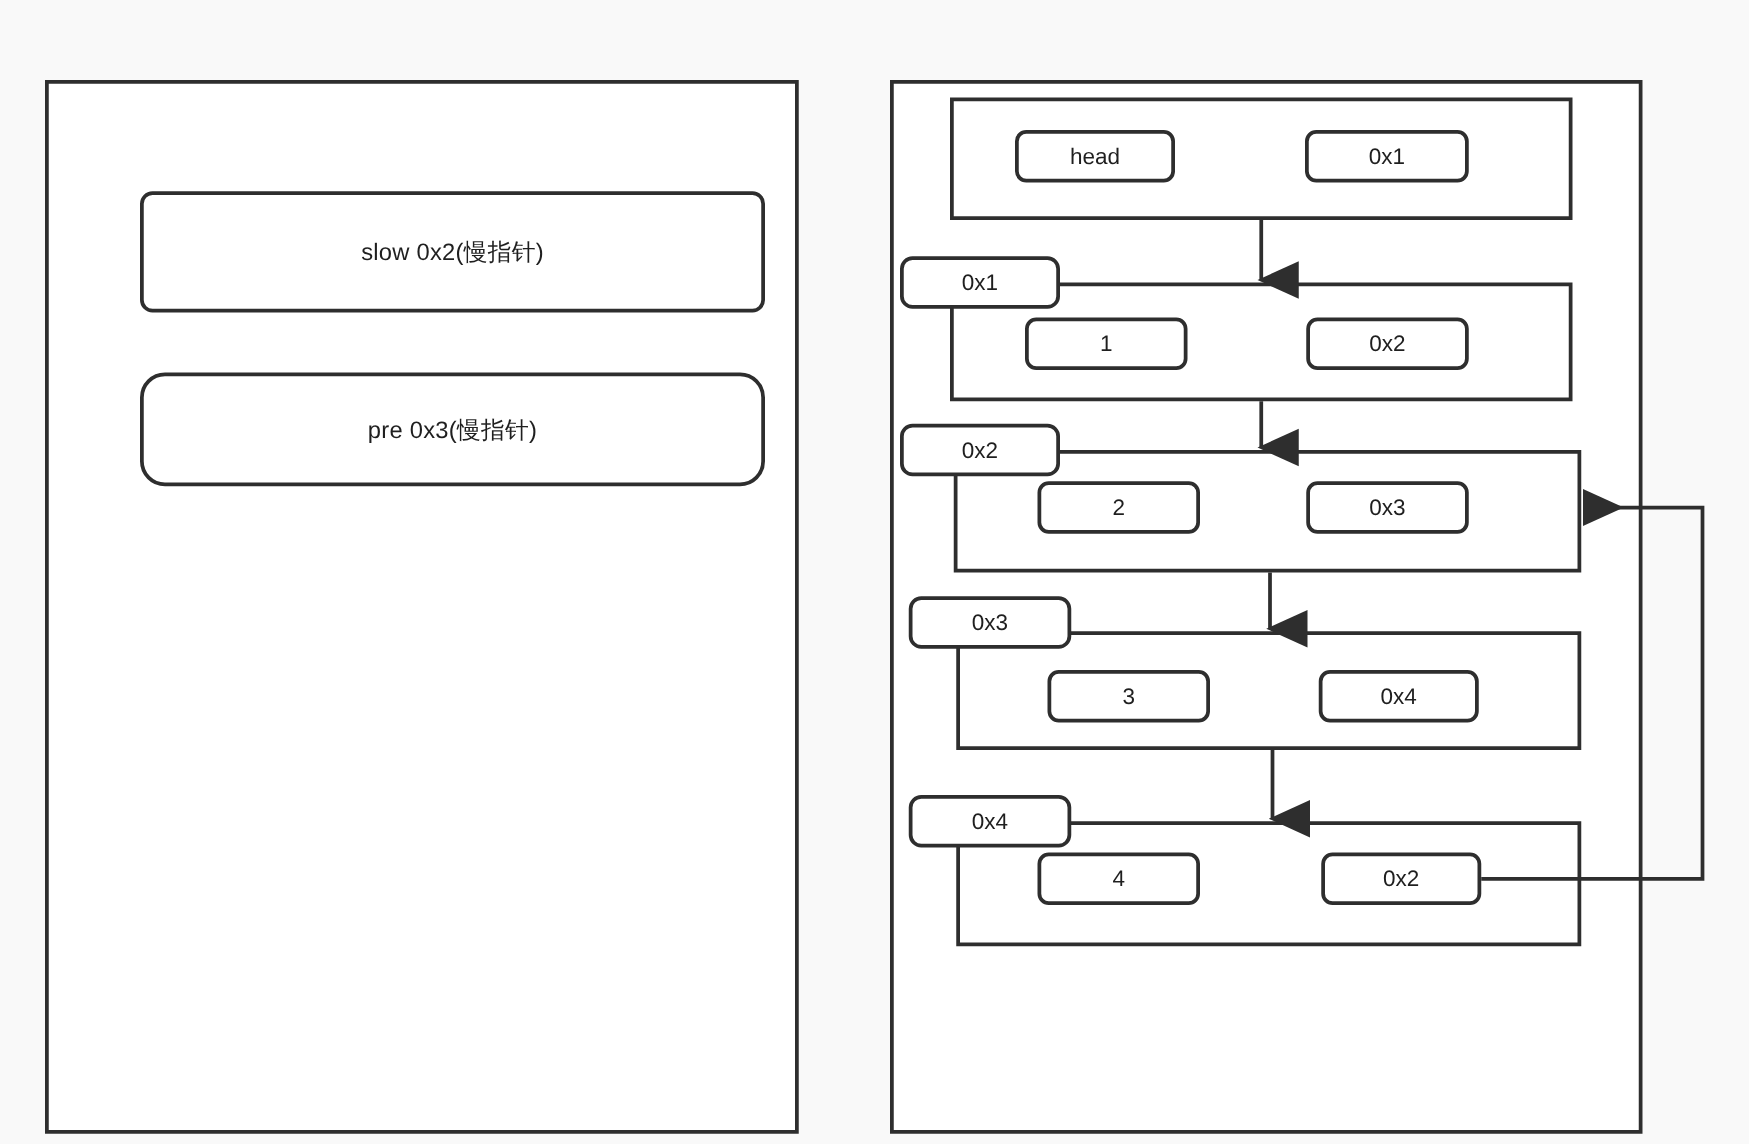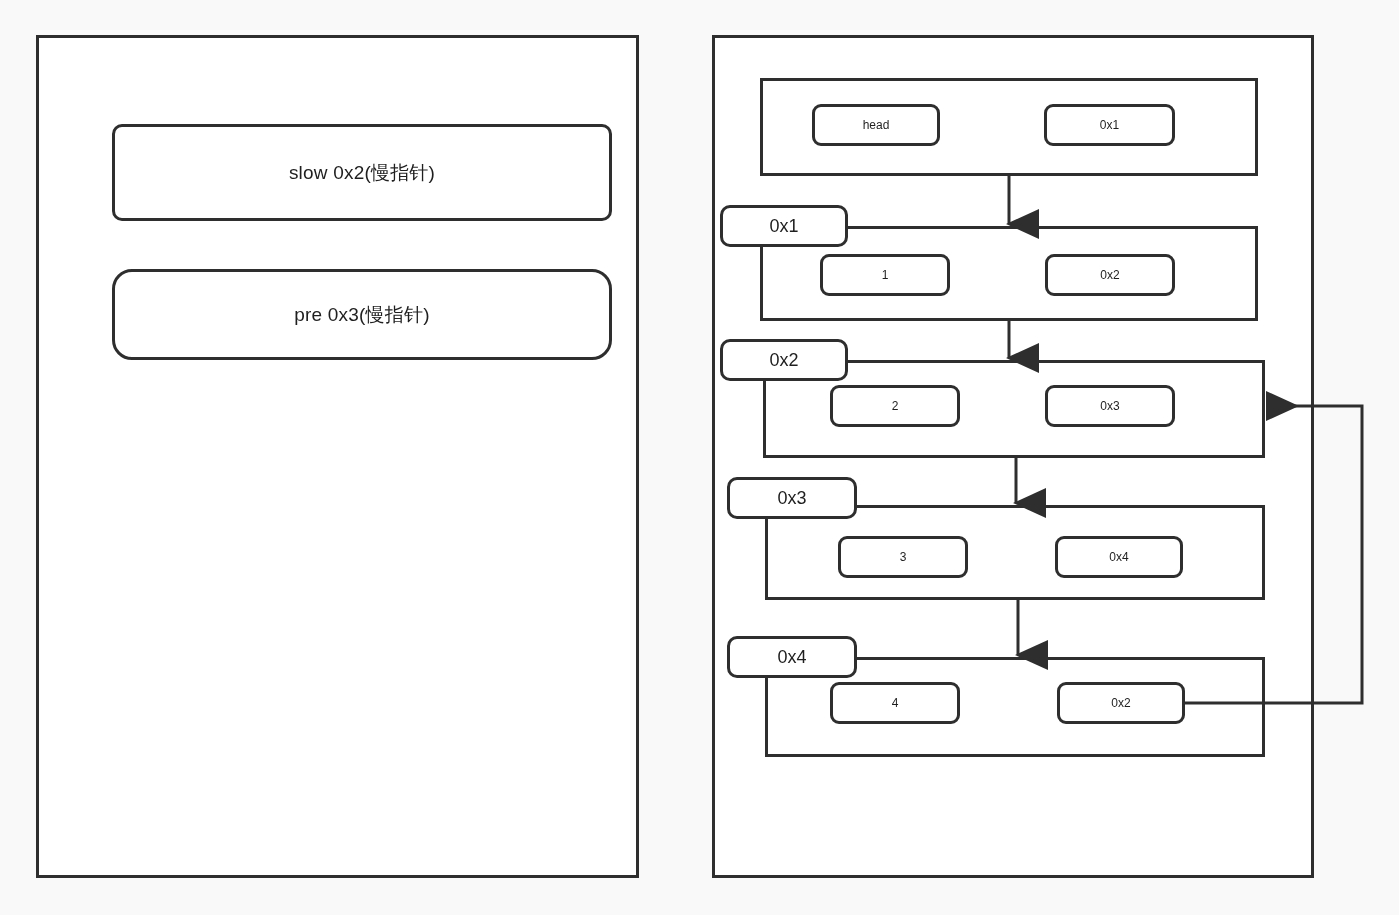--- a/index.html
+++ b/index.html
@@ -13,20 +13,21 @@
     position: relative;
     font-family: "Liberation Sans", "DejaVu Sans", sans-serif;
     color: #1f1f1f;
     overflow: hidden;
   }
   .panel {
     position: absolute;
     background: #ffffff;
     border: 3px solid #2e2e2e;
     box-sizing: border-box;
+    margin-top: 29px;
   }
   #left-panel  { left: 36px;  top: 35px; width: 603px; height: 843px; }
   #right-panel { left: 712px; top: 35px; width: 602px; height: 843px; }
 
   
   .pointer-box {
     position: absolute;
     box-sizing: border-box;
     background: #ffffff;
     border: 3px solid #2e2e2e;
@@ -62,21 +63,21 @@
   .cell {
     position: absolute;
     box-sizing: border-box;
     background: #ffffff;
     border: 3px solid #2e2e2e;
     border-radius: 9px;
     height: 42px;
     display: flex;
     align-items: center;
     justify-content: center;
-    font-size: 12px;
+    font-size: 18px;
     z-index: 4;
   }
 
   
   #node-head      { left: 760px; top: 78px;  width: 498px; height: 98px; }
   #cell-head-name { left: 812px; top: 104px; width: 128px; }
   #cell-head-next { left: 1044px; top: 104px; width: 131px; }
 
   
   #tab-0x1        { left: 720px; top: 205px; width: 128px; height: 42px; }

